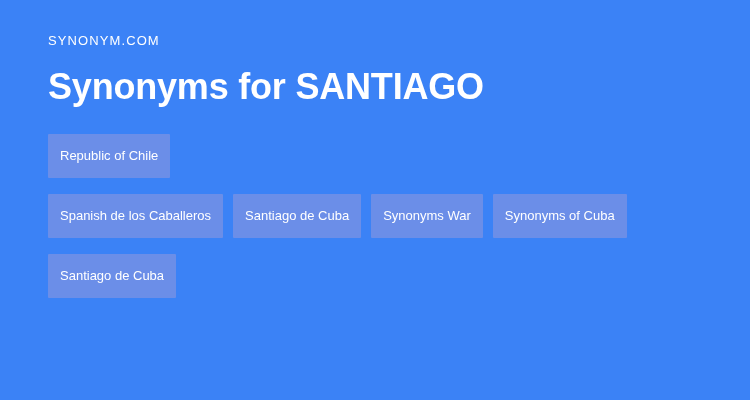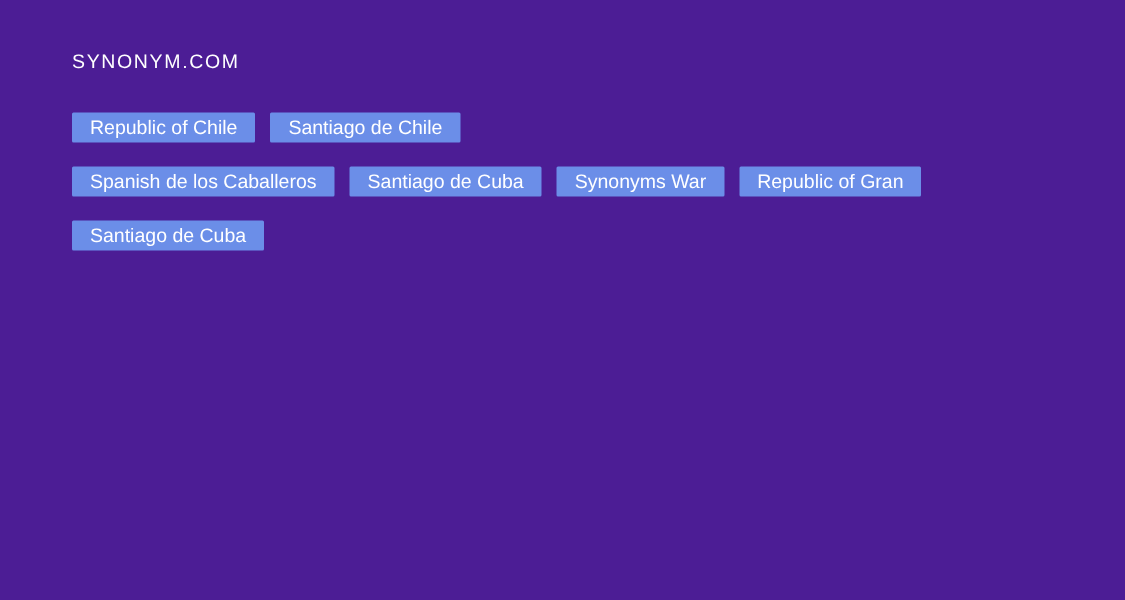--- a/index.html
+++ b/index.html
@@ -11,21 +11,21 @@
     height: 400px;
     overflow: hidden;
     background: #4067dc;
     font-family: "Liberation Sans", sans-serif;
     -webkit-font-smoothing: antialiased;
   }
   .page {
     position: relative;
     width: 750px;
     height: 400px;
-    background: #4c1d95;
+    background: #3b82f6;
     box-sizing: border-box;
     padding: 0;
   }
   .content {
     position: absolute;
     left: 48px;
     top: 0;
     right: 40px;
   }
   .site-name {
@@ -57,21 +57,21 @@
     align-items: flex-start;
     margin-bottom: 16px;
   }
   .tag-row:last-child {
     margin-bottom: 0;
   }
   .tag {
     display: inline-flex;
     align-items: center;
     justify-content: center;
-    height: 20px;
+    height: 44px;
     padding: 0 12px;
     margin-right: 10px;
     background: #6b8ee8;
     color: #ffffff;
     font-size: 13px;
     font-weight: 400;
     line-height: 28px;
     white-space: nowrap;
     box-sizing: border-box;
     border: 0;
@@ -84,33 +84,33 @@
   }
 </style>
 </head>
 <body>
 
 <div class="page">
   <div class="content">
 
     <div class="site-name">SYNONYM.COM</div>
 
+    <h1 class="page-title">Synonyms for SANTIAGO</h1>
 
     <div class="tag-rows">
 
       <div class="tag-row">
         <a class="tag">Republic of Chile</a>
-        <a class="tag">Santiago de Chile</a>
       </div>
 
       <div class="tag-row">
         <a class="tag">Spanish de los Caballeros</a>
         <a class="tag">Santiago de Cuba</a>
         <a class="tag">Synonyms War</a>
-        <a class="tag">Republic of Gran</a>
+        <a class="tag">Synonyms of Cuba</a>
       </div>
 
       <div class="tag-row">
         <a class="tag">Santiago de Cuba</a>
       </div>
 
     </div>
   </div>
 </div>
 

